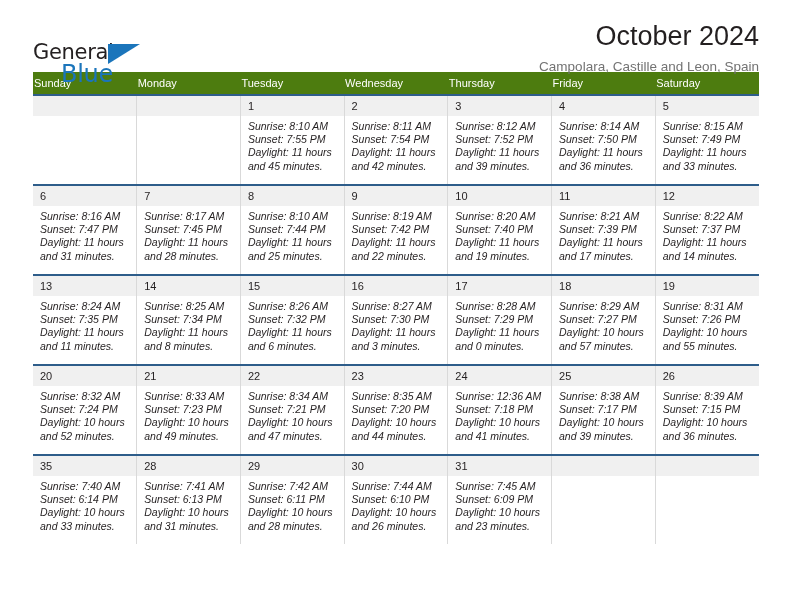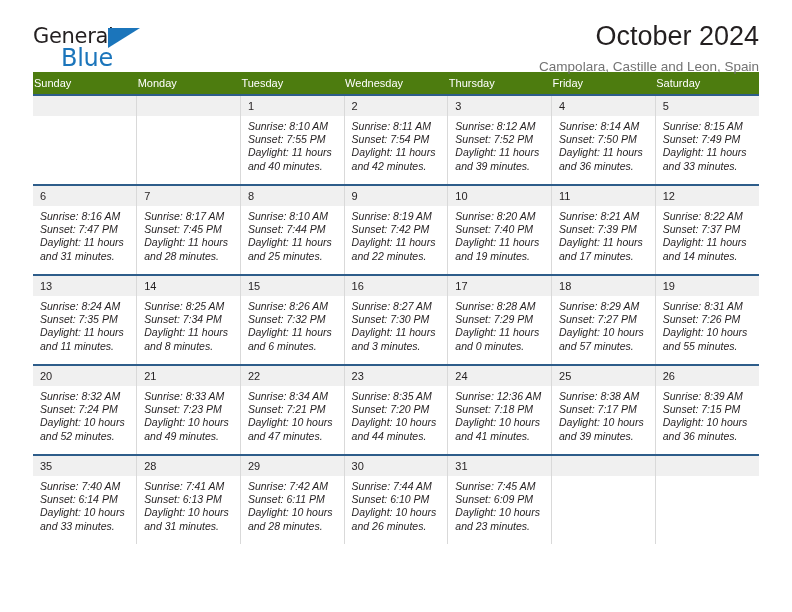--- a/index.html
+++ b/index.html
@@ -26,21 +26,21 @@
   
   .topbar {
     position: relative;
     height: 72px;
     display: flex;
     align-items: flex-start;
     justify-content: space-between;
   }
   .logo {
     position: relative;
-    margin-top: 24px;
+    margin-top: 40px;
     width: 120px;
     height: 46px;
   }
   .logo-general {
     position: absolute;
     left: 0;
     top: 0;
     font-size: 21px;
     letter-spacing: -0.3px;
     color: #231f20;
@@ -191,21 +191,21 @@
               </div>
             </div>
           </td>
           <td>
             <div class="cell-inner">
               <div class="daynum">1</div>
               <div class="details">
                 <div>Sunrise: 8:10 AM</div>
                 <div>Sunset: 7:55 PM</div>
                 <div>Daylight: 11 hours</div>
-                <div>and 40 minutes.</div>
+                <div>and 45 minutes.</div>
               </div>
             </div>
           </td>
           <td>
             <div class="cell-inner">
               <div class="daynum">2</div>
               <div class="details">
                 <div>Sunrise: 8:11 AM</div>
                 <div>Sunset: 7:54 PM</div>
                 <div>Daylight: 11 hours</div>

